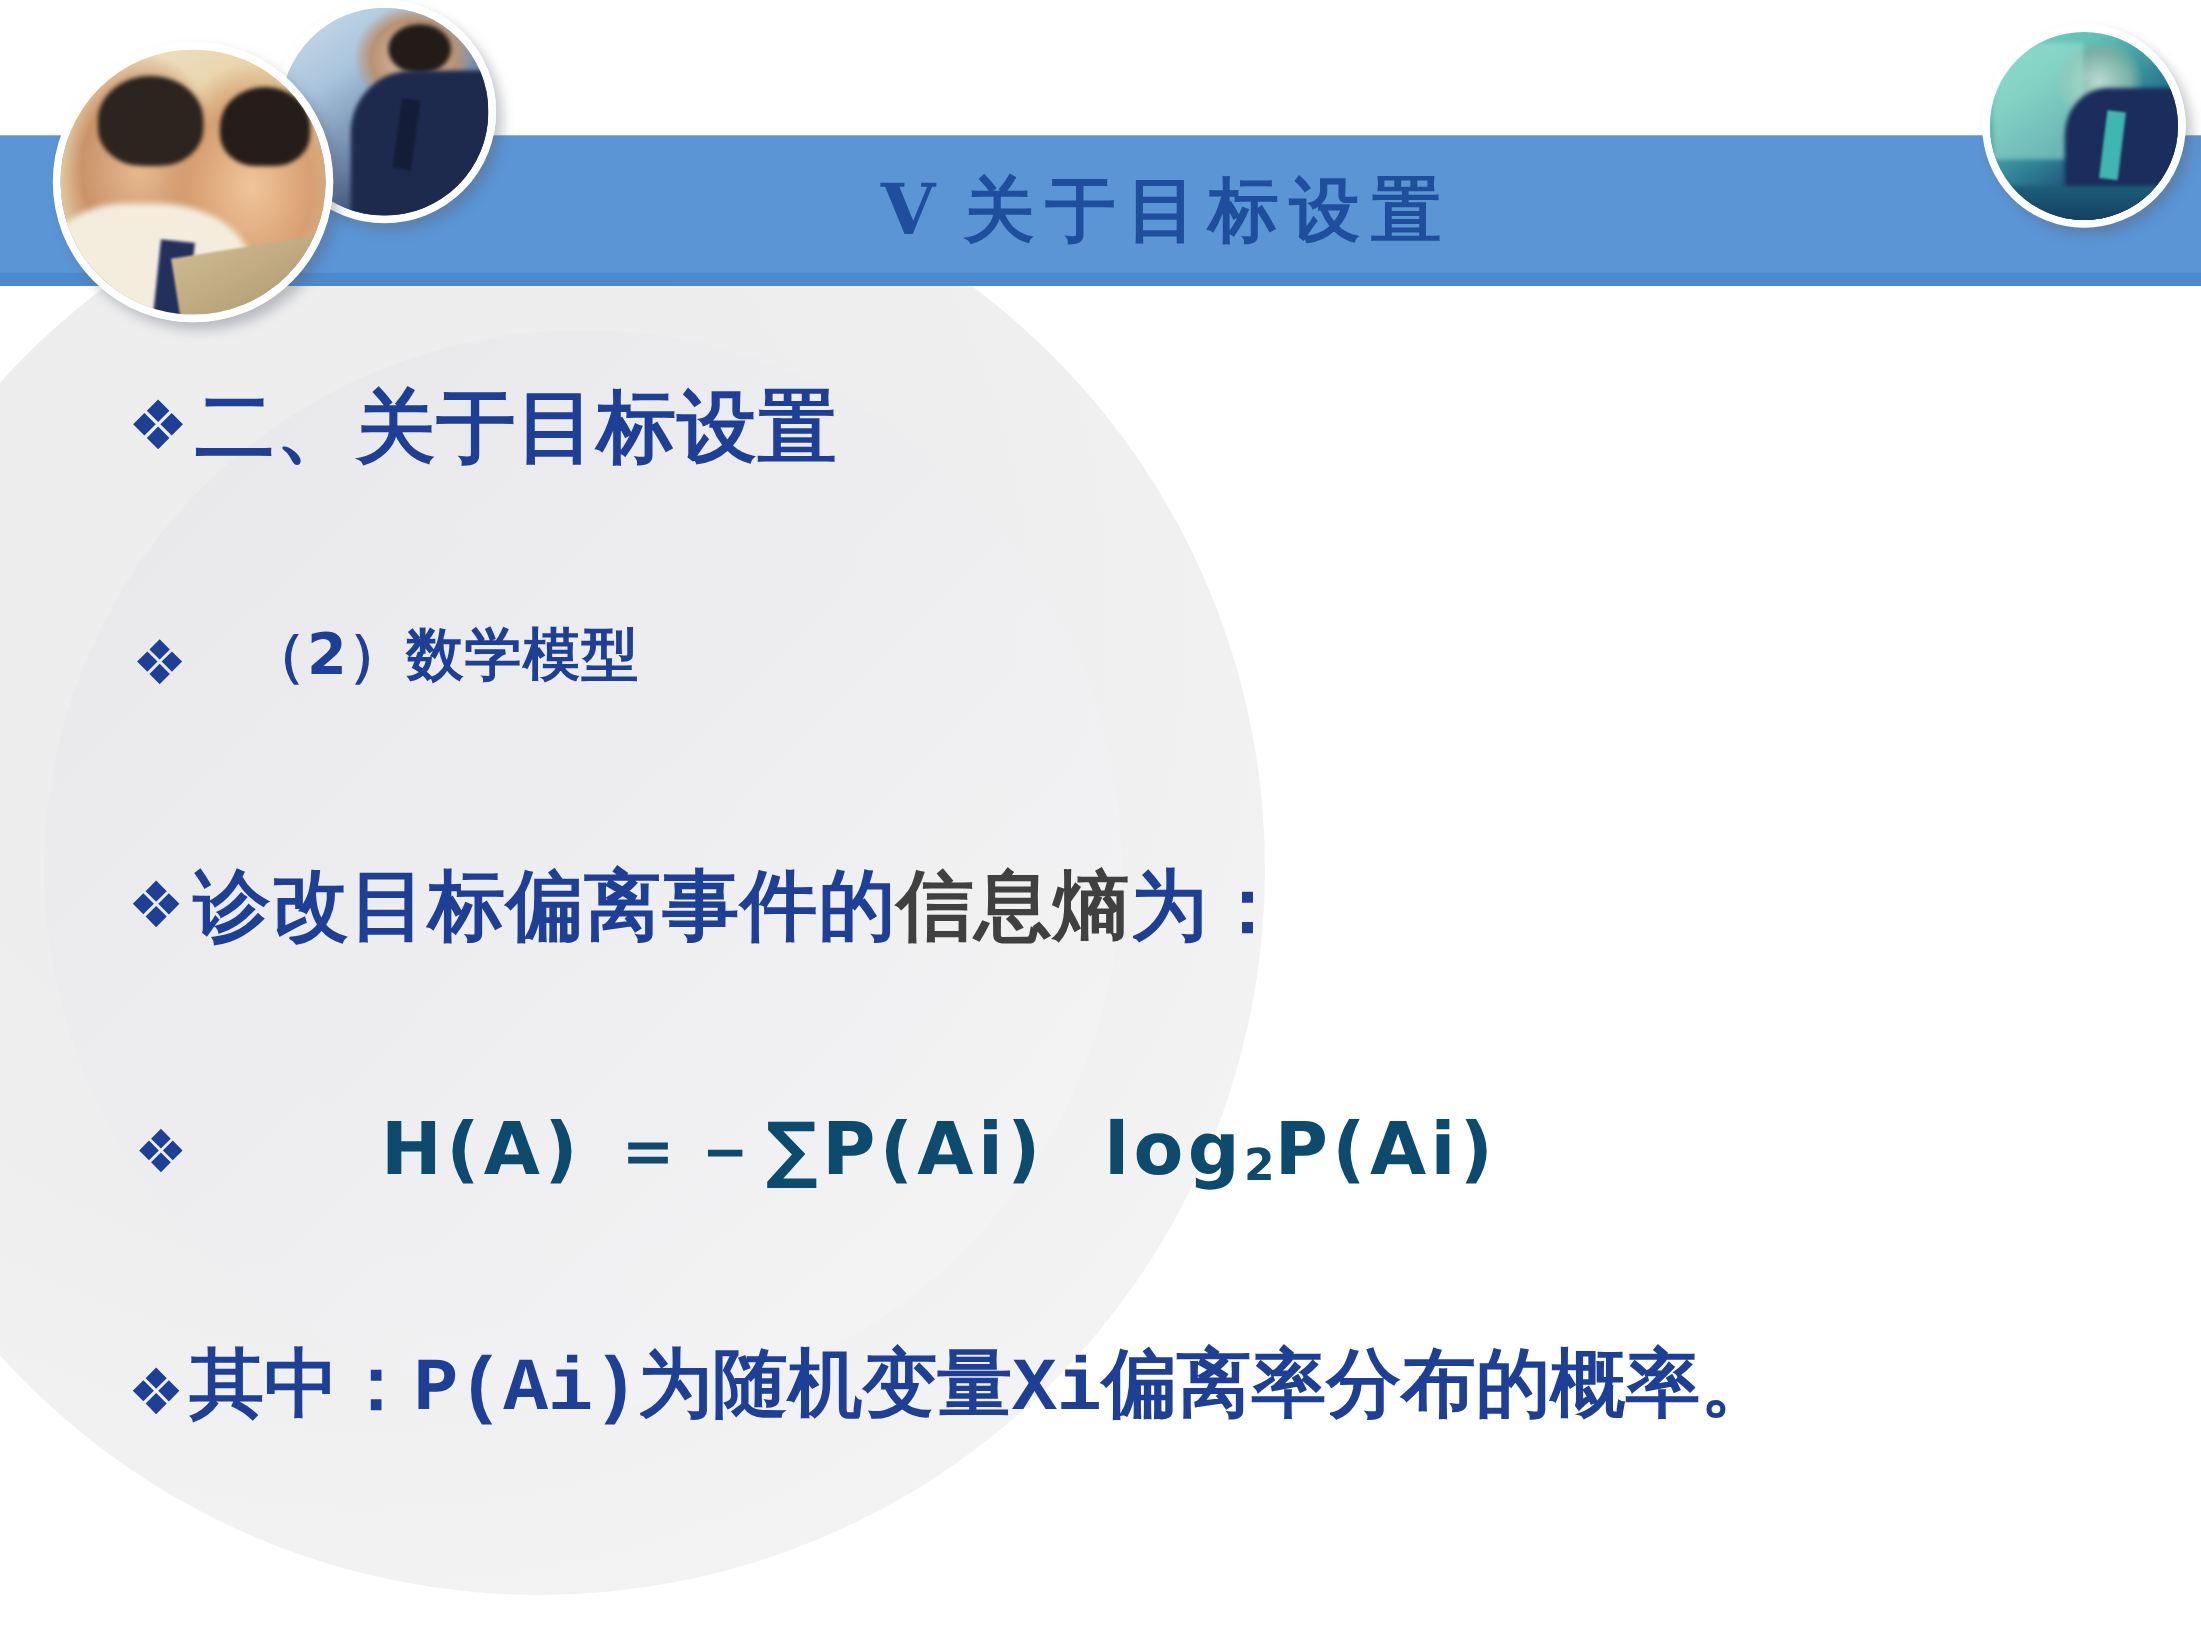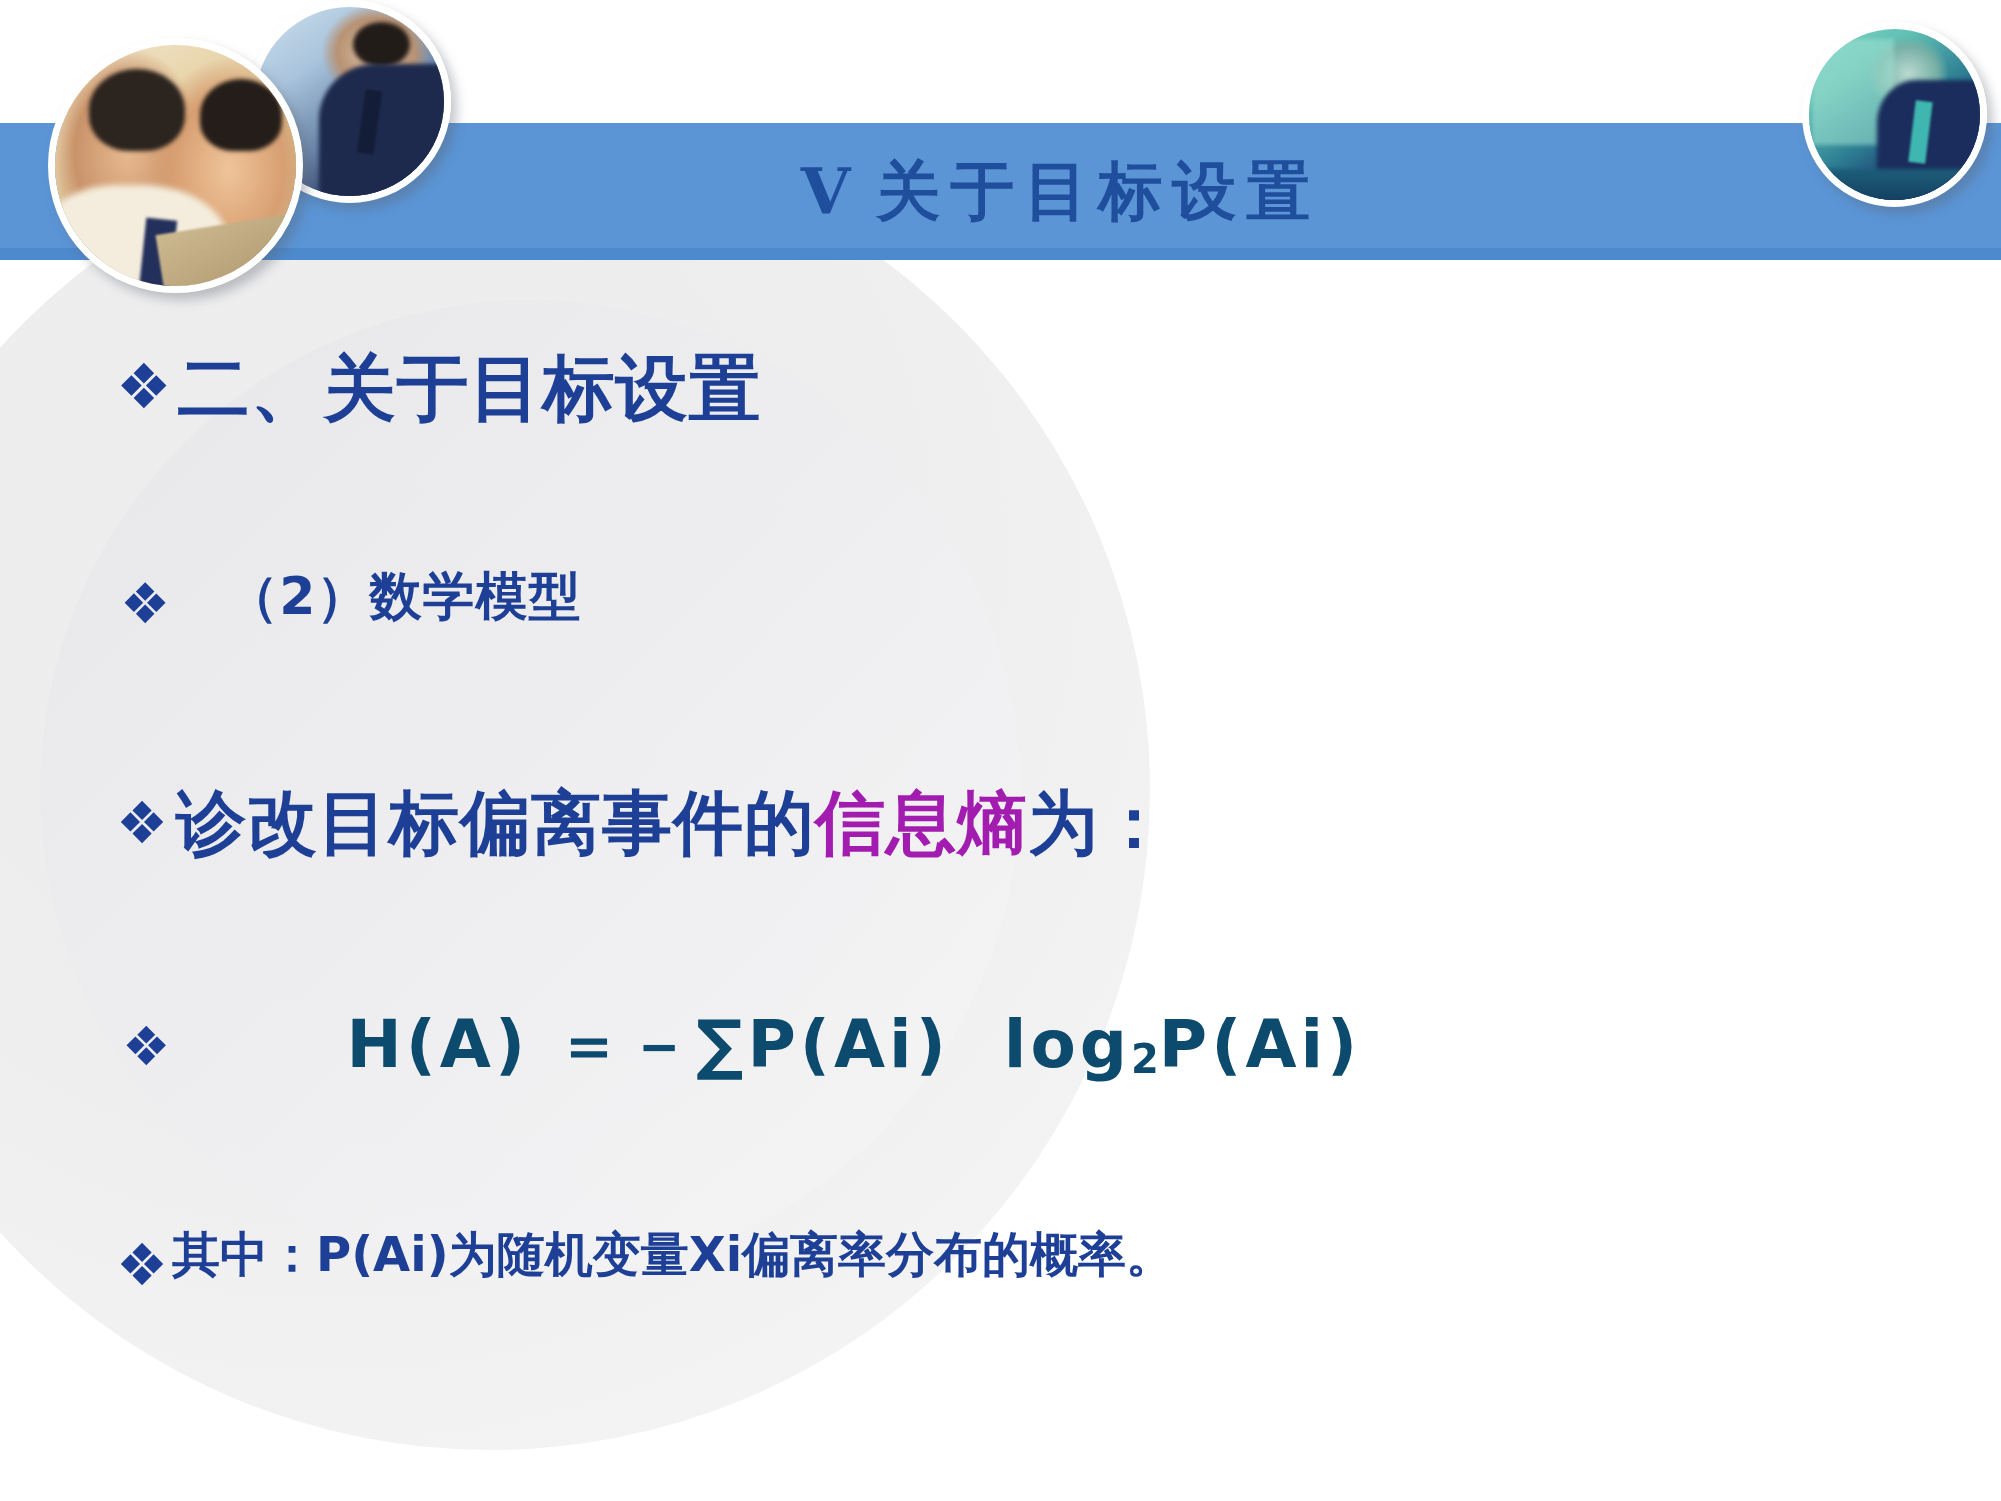--- a/index.html
+++ b/index.html
@@ -304,21 +304,21 @@
 
   
   .row2 { left: 120px; top: 310px; }
   .row2 .marker { font-size: 56px; margin-right: 56px; position: relative; top: 6px; }
   .row2 .txt { font-size: 52px; letter-spacing: 1px; }
 
   
   .row3 { left: 116px; top: 528px; }
   .row3 .marker { font-size: 58px; margin-right: 8px; position: relative; top: 6px; }
   .row3 .txt { font-size: 70px; letter-spacing: 1px; }
-  .red { color: #a21caf; text-align: center; }
+  .red { color: #404040; text-align: center; }
 
   
   .row4 { left: 122px; top: 752px; }
   .row4 .marker { font-size: 54px; margin-right: 176px; position: relative; top: 8px; }
   .row4 .formula {
     font-family: "DejaVu Sans", "Liberation Sans", sans-serif;
     font-weight: bold;
     font-size: 66px;
     letter-spacing: 4px;
     color: #0c4a6e;
@@ -328,21 +328,21 @@
     font-size: 40px;
     vertical-align: baseline;
     position: relative;
     top: 6px;
     letter-spacing: 0;
   }
 
   
   .row5 { left: 116px; top: 970px; }
   .row5 .marker { font-size: 58px; margin-right: 4px; position: relative; top: 6px; }
-  .row5 .txt { font-size: 48px; letter-spacing: 0px; }
+  .row5 .txt { font-size: 68px; letter-spacing: 0px; font-family: Liberation Mono, monospace; }
 </style>
 </head>
 <body>
 
 <div class="slide">
 
   <div class="bg-circle"></div>
   <div class="bg-circle-2"></div>
 
   <div class="banner"></div>

